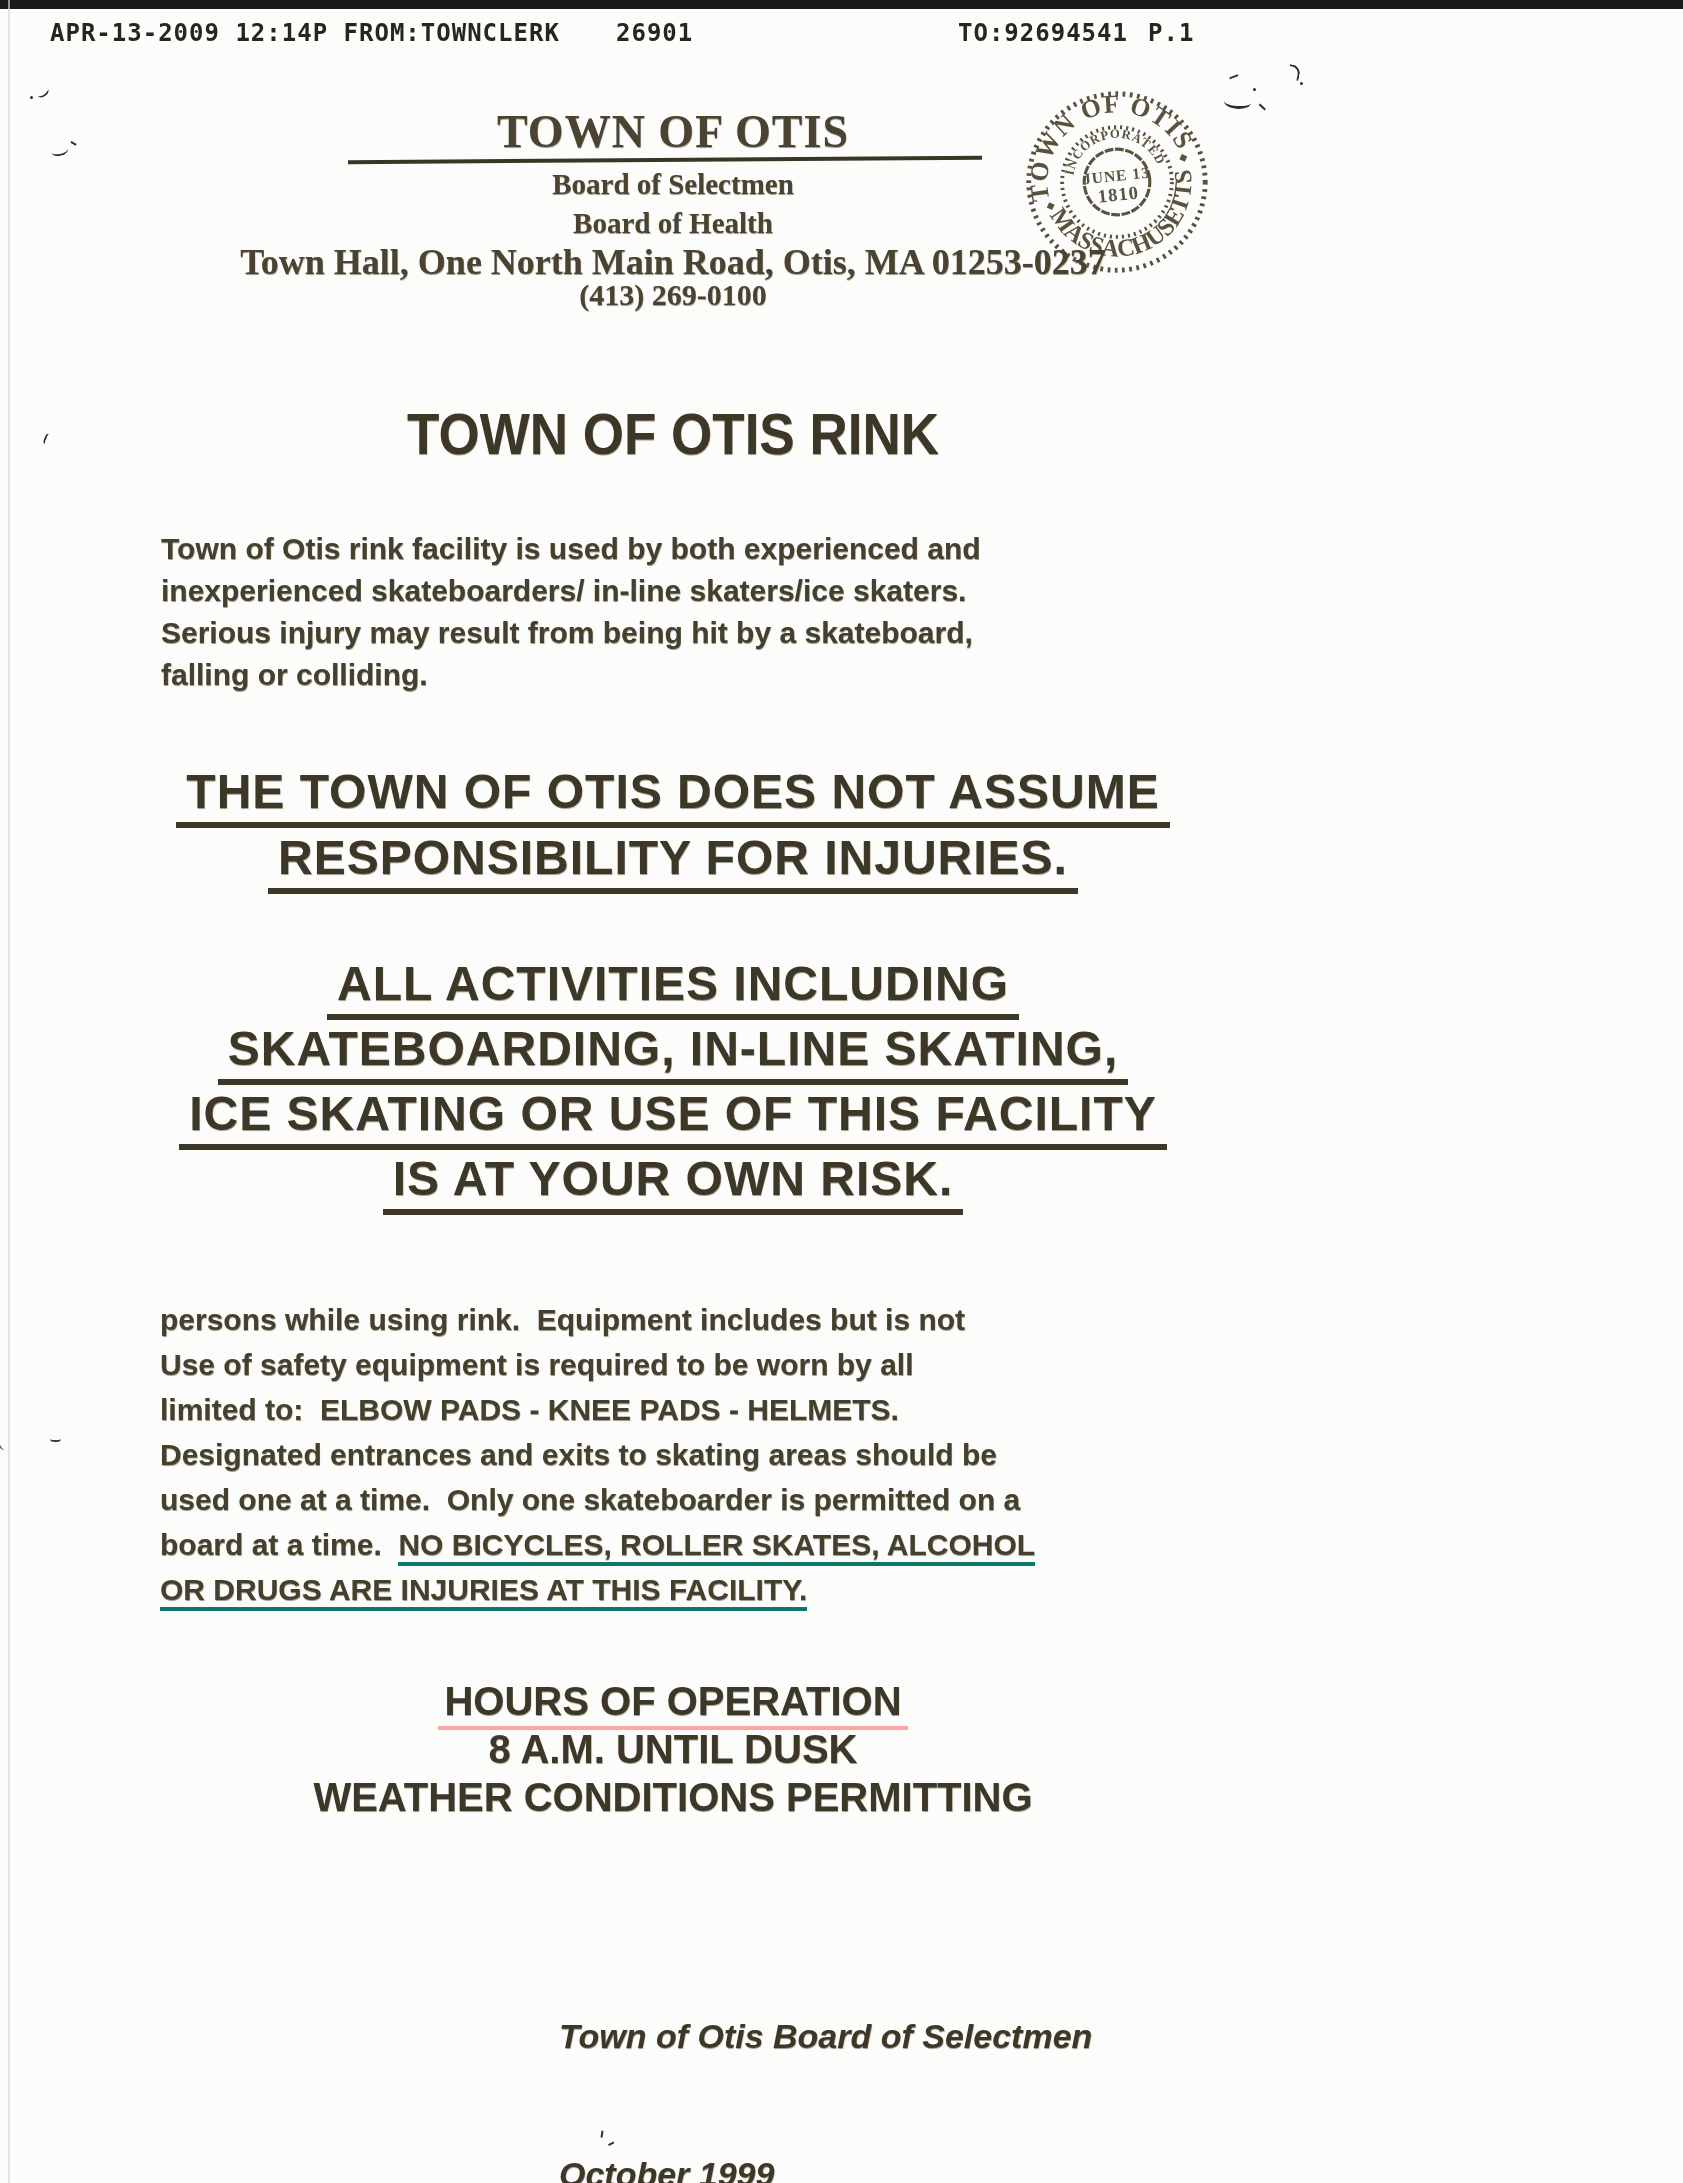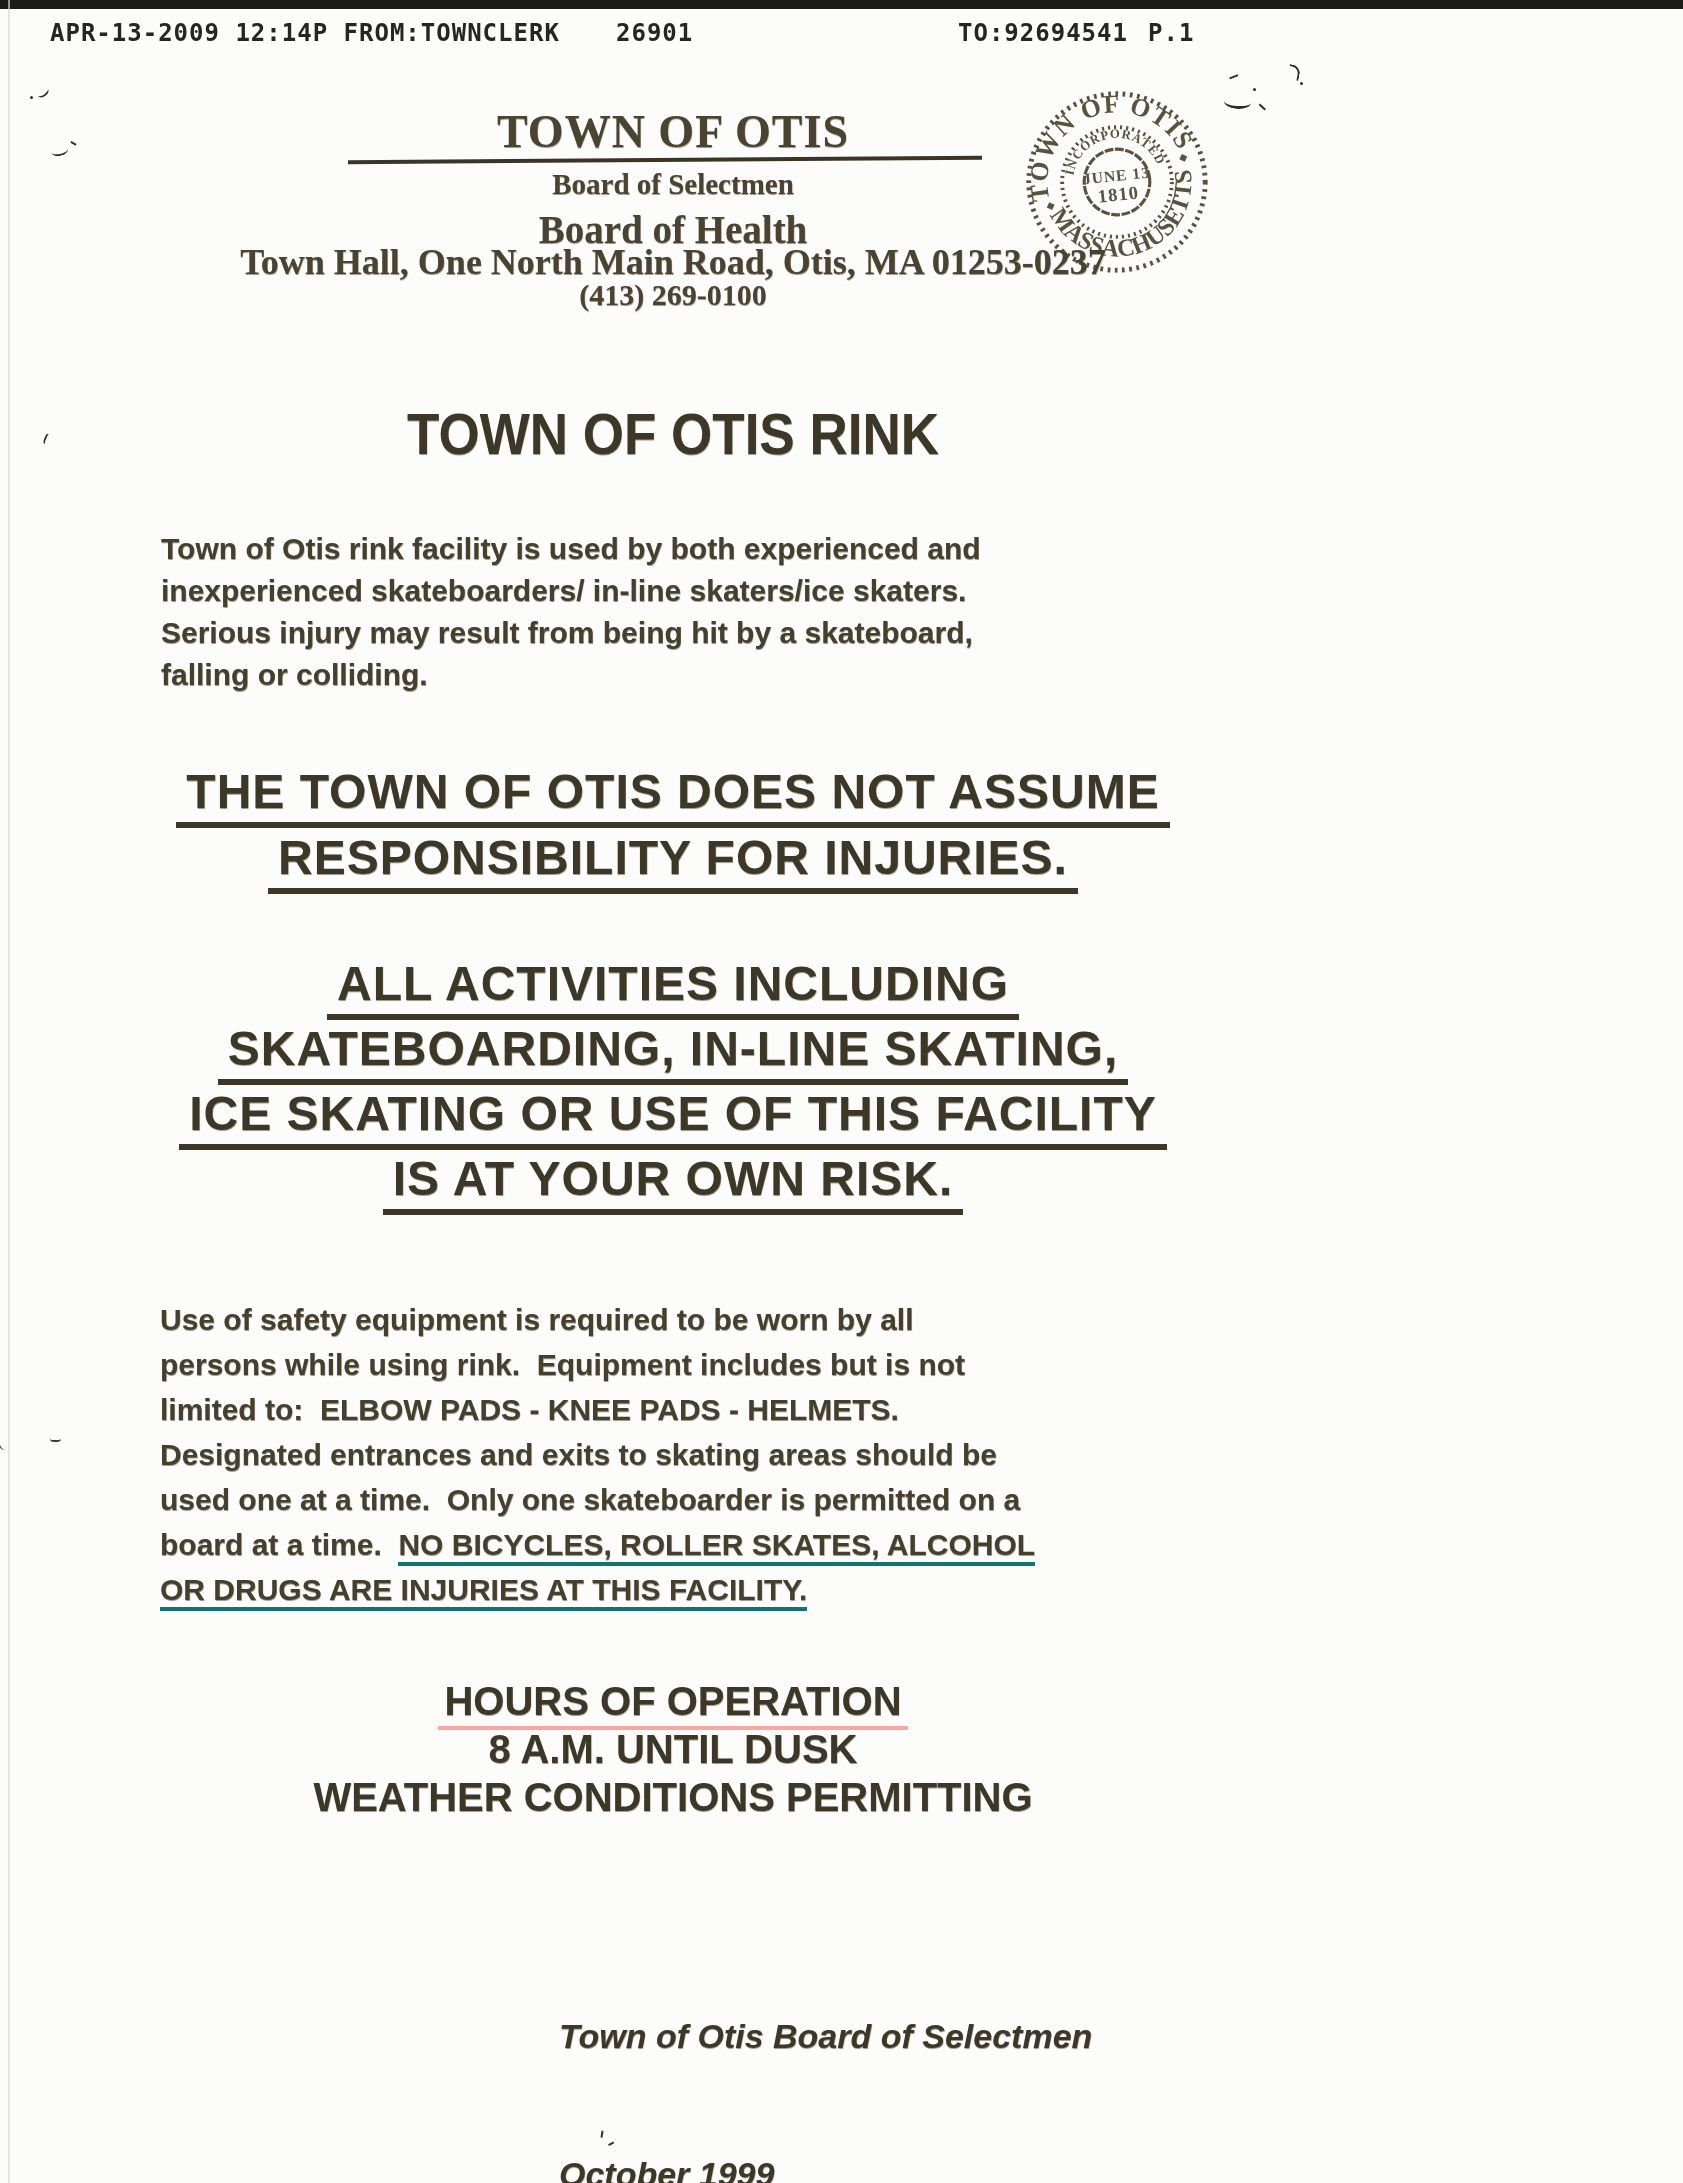--- a/index.html
+++ b/index.html
@@ -22,21 +22,21 @@
 
   .topbar{left:0;top:0;width:1683px;height:9px;background:#1b1b19;}
   .edge-line{left:8px;top:0;width:2px;height:2183px;background:#d9d9d5;opacity:.65;}
 
   .faxline{top:19px;left:0;width:1683px;height:32px;font-size:24px;color:#26261f;letter-spacing:1px;}
   .faxline span{position:absolute;top:0;white-space:pre;}
 
   .lh-title{top:105px;left:0;width:1346px;font-size:46px;letter-spacing:1px;}
   .lh-rule{left:348px;top:158px;width:634px;height:4px;background:#3a3525;transform:rotate(-0.4deg);}
   .lh-sub1{top:168px;left:0;width:1346px;font-size:29px;}
-  .lh-sub2{top:207px;left:0;width:1346px;font-size:39px;}
+  .lh-sub2{top:207px;left:0;width:1346px;font-size:29px;}
   .lh-addr{top:241px;left:0;width:1346px;font-size:36px;}
   .lh-phone{top:278px;left:0;width:1346px;font-size:30px;}
 
   .seal{left:1019px;top:84px;width:196px;height:196px;opacity:.92;}
 
   .doc-title{top:401px;left:0;width:1346px;font-size:57px;letter-spacing:0px;transform:scaleX(.93);transform-origin:50% 50%;}
 
   .para{font-size:30px;line-height:42px;}
   .para .bodyline{white-space:pre;}
   .intro{top:528px;left:161px;}
@@ -141,22 +141,22 @@
   </div>
 
   <div class="abs bighead risk sans hink center bleed">
     <div class="bigline"><span class="u">ALL ACTIVITIES INCLUDING</span></div>
     <div class="bigline"><span class="u">SKATEBOARDING, IN-LINE SKATING,</span></div>
     <div class="bigline"><span class="u">ICE SKATING OR USE OF THIS FACILITY</span></div>
     <div class="bigline"><span class="u">IS AT YOUR OWN RISK.</span></div>
   </div>
 
   <div class="abs safety para sans ink bleed">
+    <div class="bodyline">persons while using rink.  Equipment includes but is not</div>
     <div class="bodyline">Use of safety equipment is required to be worn by all</div>
-    <div class="bodyline">persons while using rink.  Equipment includes but is not</div>
     <div class="bodyline">limited to:  ELBOW PADS - KNEE PADS - HELMETS.</div>
     <div class="bodyline">Designated entrances and exits to skating areas should be</div>
     <div class="bodyline">used one at a time.  Only one skateboarder is permitted on a</div>
     <div class="bodyline"><span>board at a time.  </span><span class="u4">NO BICYCLES, ROLLER SKATES, ALCOHOL</span></div>
     <div class="bodyline"><span class="u4">OR DRUGS ARE INJURIES AT THIS FACILITY.</span></div>
   </div>
 
   <div class="abs hours sans hink center bleed">
     <div class="hline"><span class="uh">HOURS OF OPERATION</span></div>
     <div class="hline">8 A.M. UNTIL DUSK</div>

